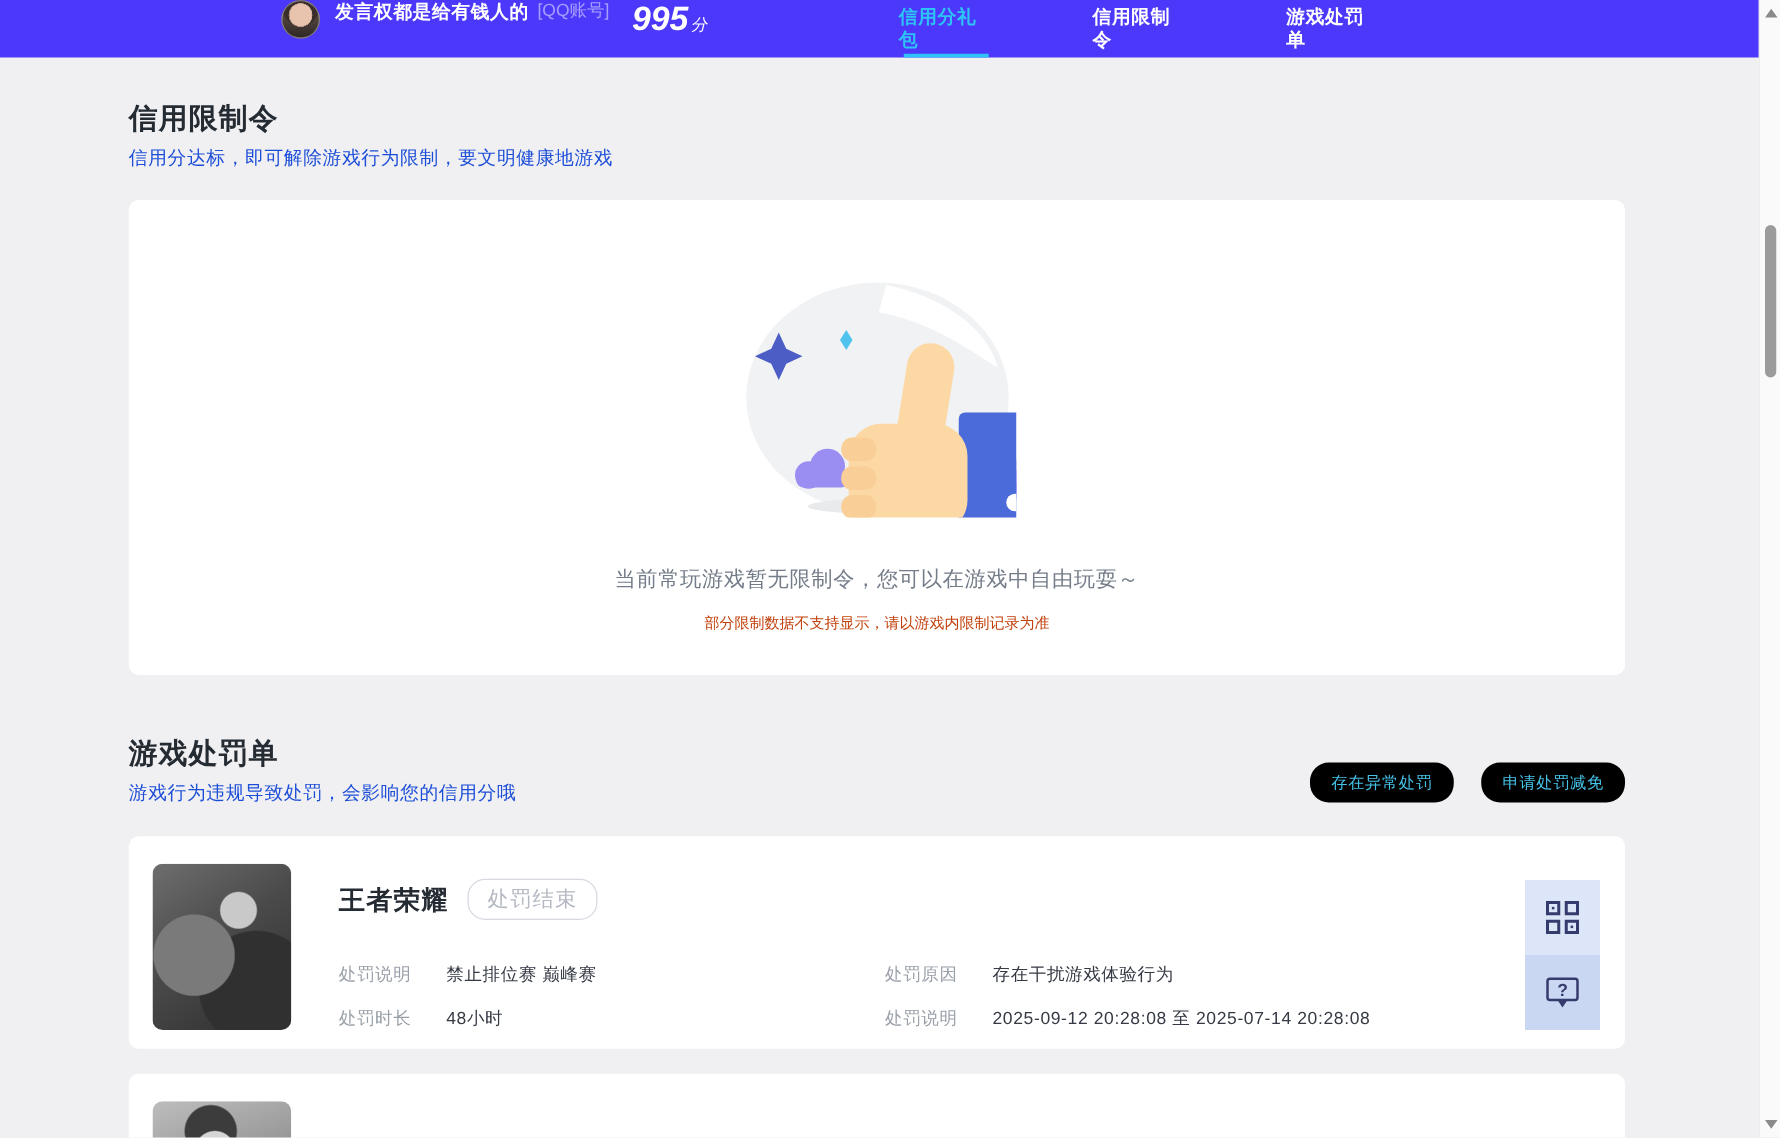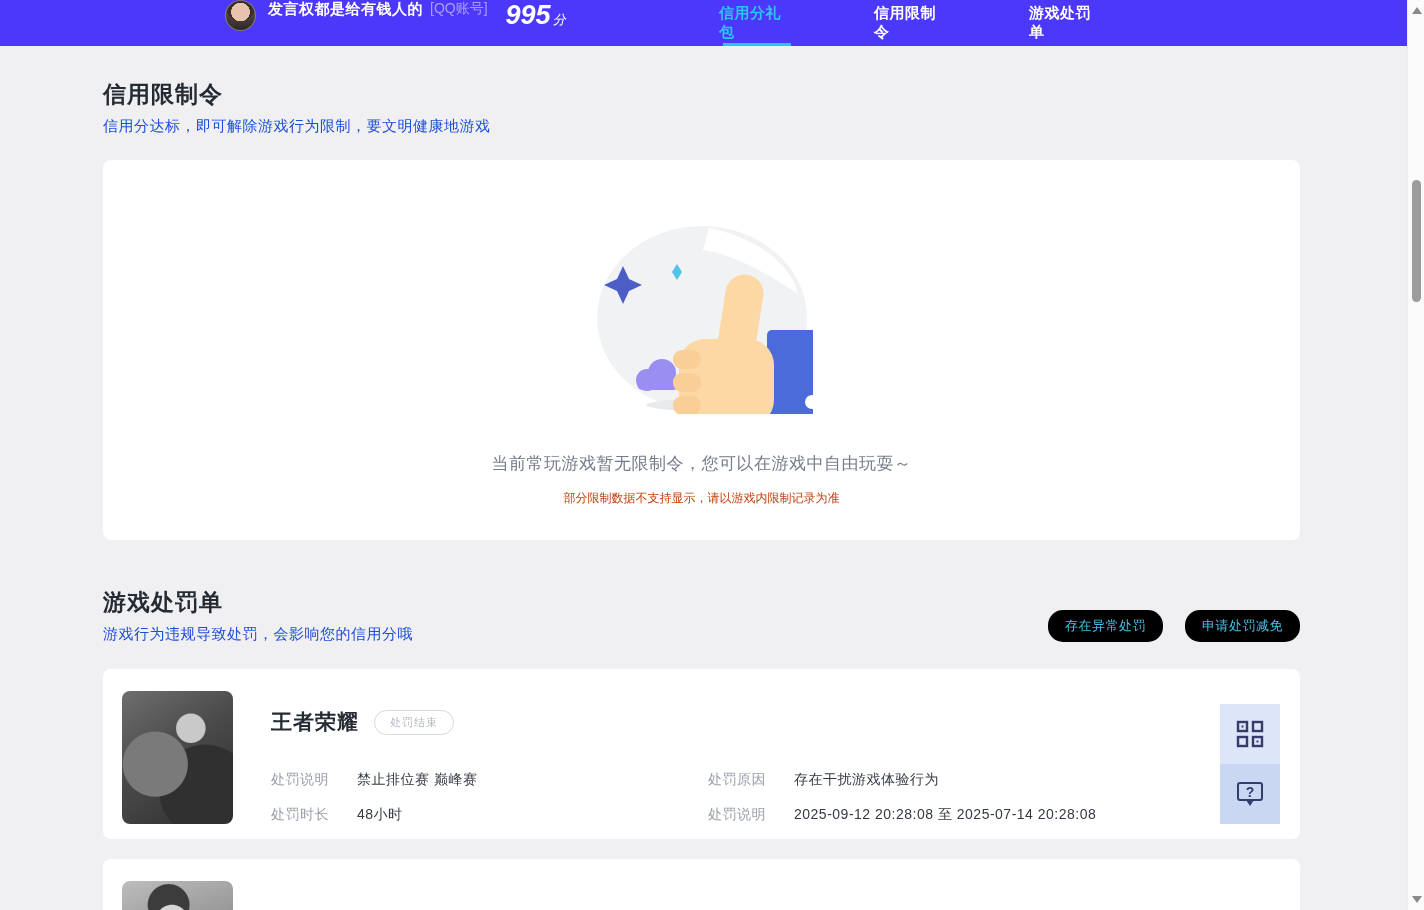--- a/index.html
+++ b/index.html
@@ -103,21 +103,21 @@
       radial-gradient(circle at 45% 30%, #d6d6d6 0 14%, transparent 15%),
       radial-gradient(circle at 42% 18%, #3c3c3c 0 16%, transparent 17%),
       radial-gradient(circle at 55% 75%, #8f8f8f 0 30%, transparent 31%),
       linear-gradient(160deg,#bdbdbd 0%, #8e8e8e 50%, #6d6d6d 100%);
   }
   .card-main { flex:1; margin-left:38px; padding-top:14px; }
   .card-title-row { display:flex; align-items:center; gap:15px; }
   .game-name { font-size:21px; font-weight:700; color:#252b33; letter-spacing:1px; }
   .status-badge {
     border:1px solid #d6d9df; border-radius:14px; padding:4px 15px;
-    font-size:11px; color:#b3b8c2; letter-spacing:1px;
+    font-size:17px; color:#b3b8c2; letter-spacing:1px;
   }
   .fields {
     display:grid; grid-template-columns:437px 1fr; row-gap:17px; margin-top:35px;
   }
   .field { display:flex; font-size:14px; letter-spacing:.5px; }
   .field .lbl { color:#9aa0a9; width:74px; flex:0 0 auto; }
   .field .val { color:#343943; margin-left:12px; }
 
   .icon-col { width:60px; flex:0 0 auto; margin-top:12px; }
   .icon-box {

